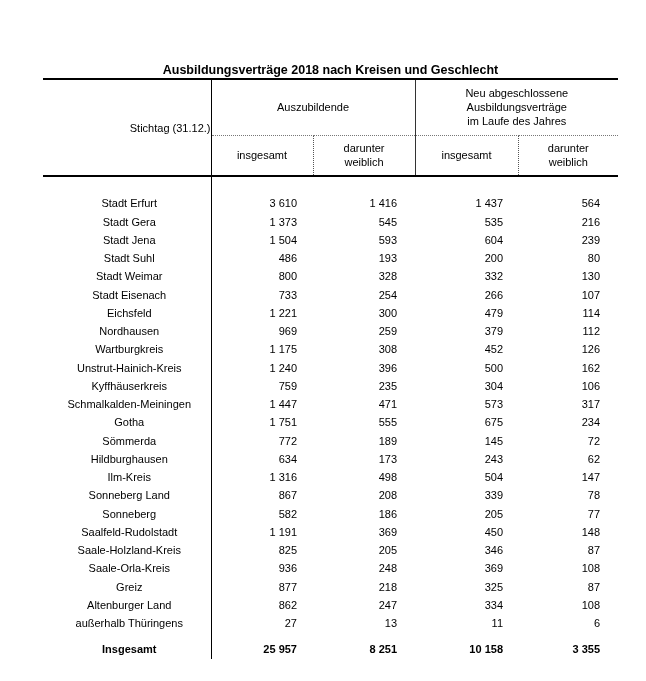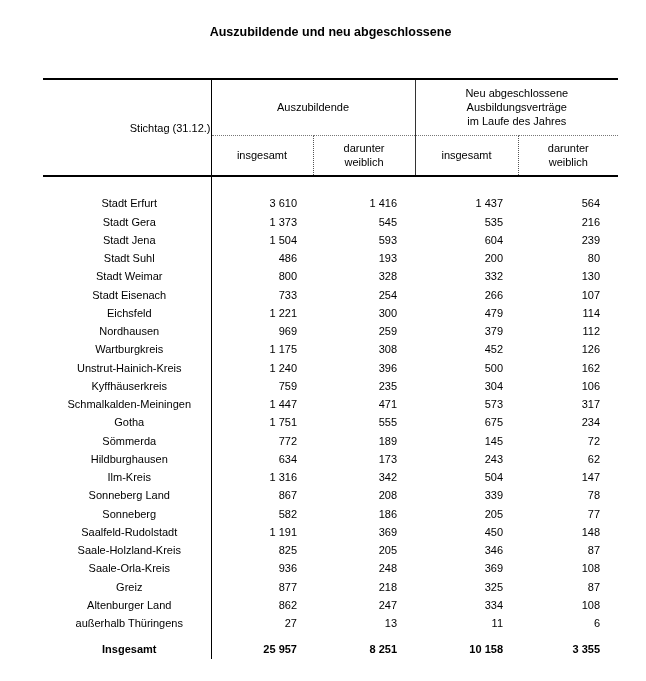--- a/index.html
+++ b/index.html
@@ -61,22 +61,22 @@
   td.c1 { padding-right: 16px; }
   td.c2 { padding-right: 18px; }
   td.c3 { padding-right: 15px; }
   td.c4 { padding-right: 18px; margin-top: 21px; }
 </style>
 </head>
 <body>
 
 <div class="page">
 
-  <div class="title-block"><span>Auszubildende und neu abgeschlossene</span><br>
-  </div>
+  <div class="title-block"><br>
+  <span>Ausbildungsverträge 2018 nach Kreisen und Geschlecht</span></div>
 
   <table class="stats">
     <colgroup>
       <col style="width:168px">
       <col style="width:102px">
       <col style="width:102px">
       <col style="width:103px">
       <col style="width:100px">
     </colgroup>
     <thead>
@@ -202,21 +202,21 @@
         <tr>
           <td class="c-label">Hildburghausen</td>
           <td class="c-num c1">634</td>
           <td class="c-num c2">173</td>
           <td class="c-num c3">243</td>
           <td class="c-num c4">62</td>
         </tr>
         <tr>
           <td class="c-label">Ilm-Kreis</td>
           <td class="c-num c1">1 316</td>
-          <td class="c-num c2">342</td>
+          <td class="c-num c2">498</td>
           <td class="c-num c3">504</td>
           <td class="c-num c4">147</td>
         </tr>
         <tr>
           <td class="c-label">Sonneberg Land</td>
           <td class="c-num c1">867</td>
           <td class="c-num c2">208</td>
           <td class="c-num c3">339</td>
           <td class="c-num c4">78</td>
         </tr>

